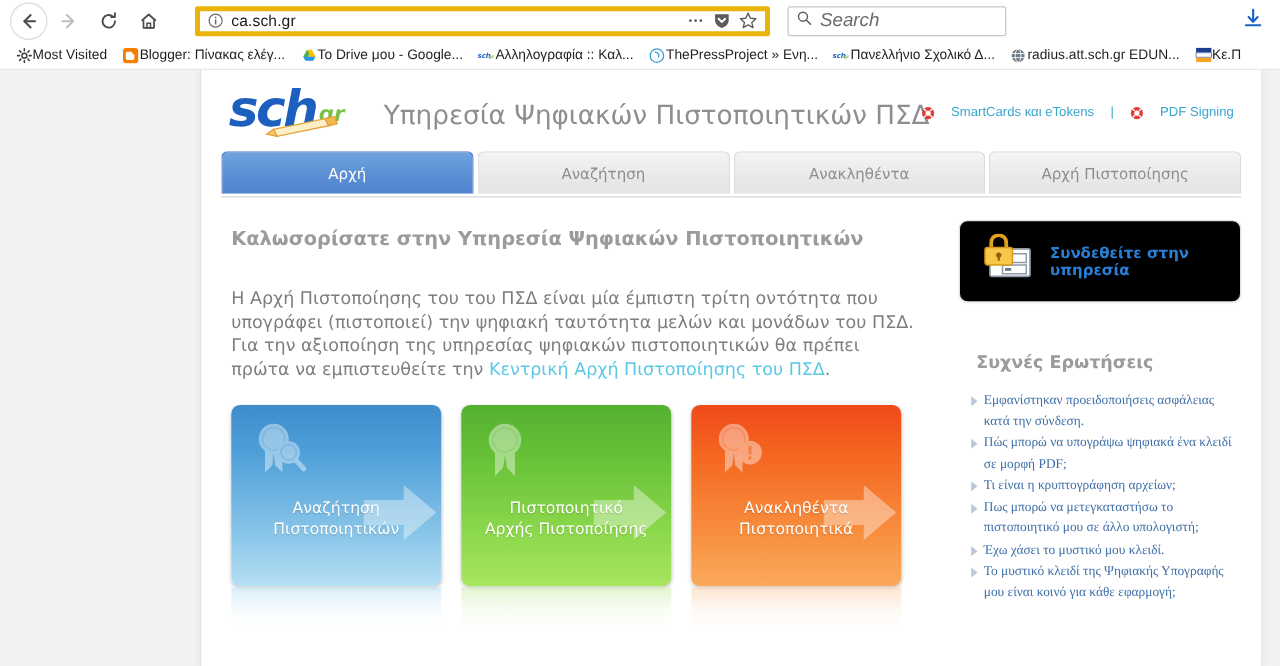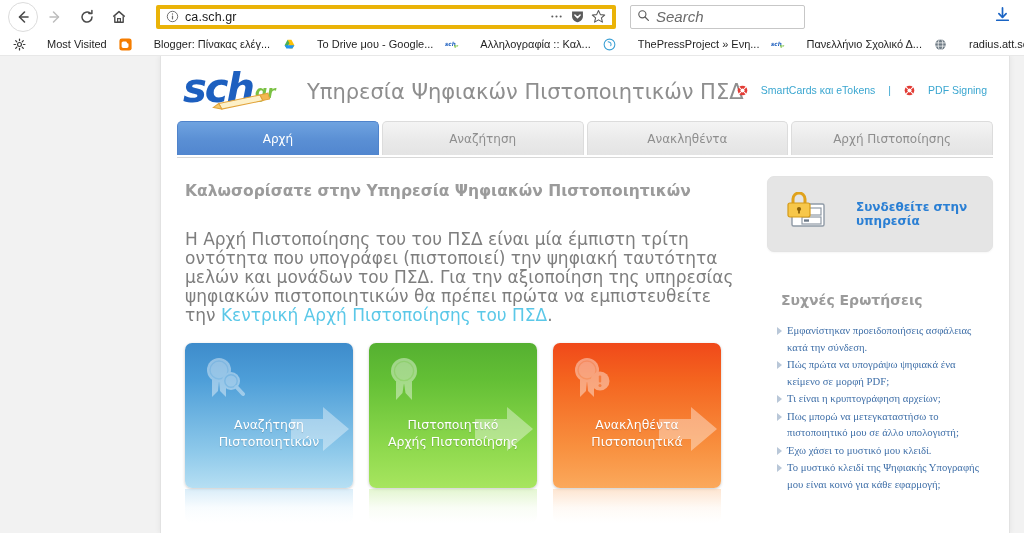--- a/index.html
+++ b/index.html
@@ -93,21 +93,21 @@
     white-space: nowrap;
   }
   .bm-item {
     display: flex;
     align-items: center;
     height: 20px;
     padding: 0 6px;
     font-size: 11px;
     color: #1f1f1f;
     flex: 0 0 auto;
-    gap: 21px;
+    gap: 0;
   }
   .bm-label { white-space: nowrap; }
   .bm-ico { width: 14px; height: 14px; flex:0 0 auto; display:flex; align-items:center; justify-content:center; }
 
   
   #page-viewport {
     width: 1024px;
     height: 477px;
     background: #f0f0f0;
     position: relative;
@@ -232,21 +232,21 @@
   #col-side { flex: 1 1 auto; padding-top: 18px; padding-left: 20px; }
 
   #welcome-heading {
     font-size: 15.5px;
     color: #9b9b9b;
     font-family: "DejaVu Sans", sans-serif;
     font-weight: bold;
     margin: 0 0 30px 8px;
   }
   #intro-text {
-    font-size: 17px;
+    font-size: 14px;
     color: #7e7e7e;
     line-height: 19px;
     margin: 16px 0 0 8px;
     width: 550px;
     font-family: "DejaVu Sans", sans-serif;
   }
   #intro-text a { color: #5bc8e8; text-decoration: none; }
 
   
   #cards {
@@ -300,28 +300,28 @@
     border-radius: 0 0 7px 7px;
     margin-top: 1px;
     opacity: 0.55;
   }
   .refl-blue   { background: linear-gradient(to bottom, #bcdff4 0%, rgba(220,240,252,0.35) 55%, rgba(255,255,255,0) 100%); }
   .refl-green  { background: linear-gradient(to bottom, #cdeeab 0%, rgba(225,245,205,0.35) 55%, rgba(255,255,255,0) 100%); }
   .refl-orange { background: linear-gradient(to bottom, #fcd0ab 0%, rgba(253,228,205,0.35) 55%, rgba(255,255,255,0) 100%); }
 
   
   #login-box {
-    background: #e5e5e5;
+    background: #000000;
     border: 1px solid #e3e3e3;
     border-radius: 7px;
-    height: 76px;
+    height: 66px;
     display: flex;
     align-items: center;
     padding: 0 16px;
-    gap: 28px;
+    gap: 12px;
     box-shadow: 0 1px 2px rgba(0,0,0,0.04);
   }
   #login-label {
     font-size: 12px;
     color: #2a7fd4;
     font-weight: bold;
     font-family: "DejaVu Sans", sans-serif;
   }
 
   
@@ -707,21 +707,21 @@
               <rect x="14.1" y="17.5" width="1.8" height="4" fill="#8a6008"></rect>
             </svg>
           </span>
           <span id="login-label">Συνδεθείτε στην υπηρεσία</span>
         </div>
 
         <h2 id="faq-title">Συχνές Ερωτήσεις</h2>
 
         <ul id="faq-list">
           <li><span>Εμφανίστηκαν προειδοποιήσεις ασφάλειας κατά την σύνδεση.</span></li>
-          <li><span>Πώς πρώτα να υπογράψω ψηφιακά ένα κείμενο σε μορφή PDF;</span></li>
+          <li><span>Πώς μπορώ να υπογράψω ψηφιακά ένα κλειδί σε μορφή PDF;</span></li>
           <li><span>Τι είναι η κρυπτογράφηση αρχείων;</span></li>
           <li><span>Πως μπορώ να μετεγκαταστήσω το πιστοποιητικό μου σε άλλο υπολογιστή;</span></li>
           <li><span>Έχω χάσει το μυστικό μου κλειδί.</span></li>
           <li><span>Το μυστικό κλειδί της Ψηφιακής Υπογραφής μου είναι κοινό για κάθε εφαρμογή;</span></li>
         </ul>
 
       </div>
     </div>
 
   </div>

